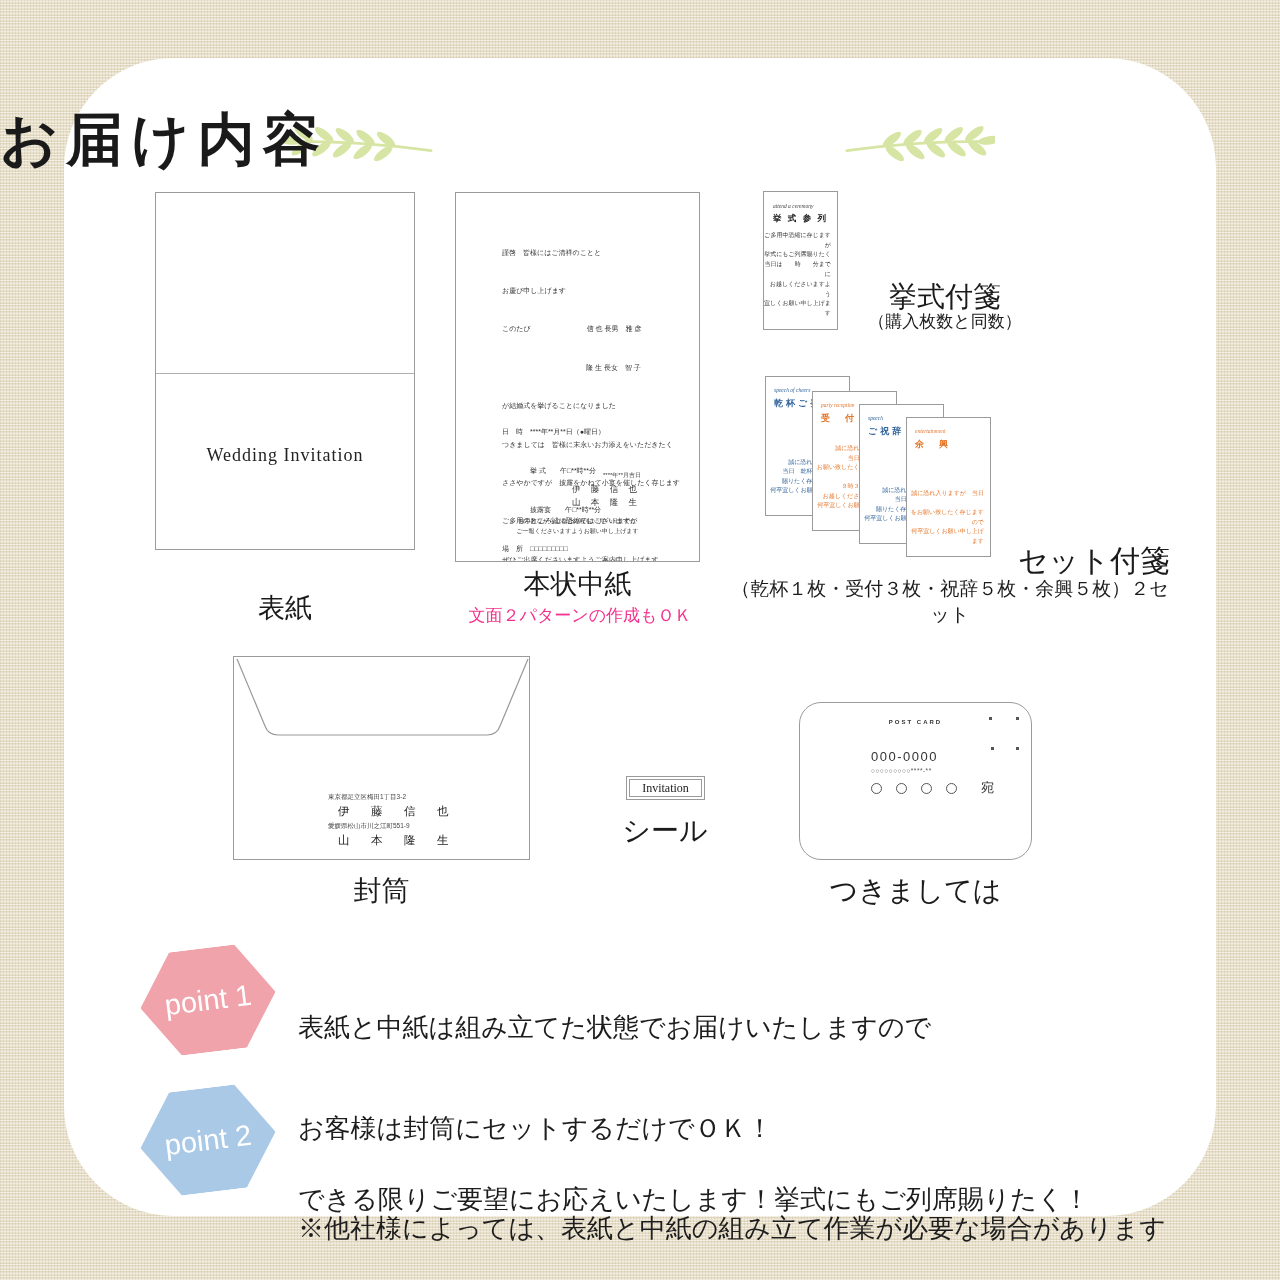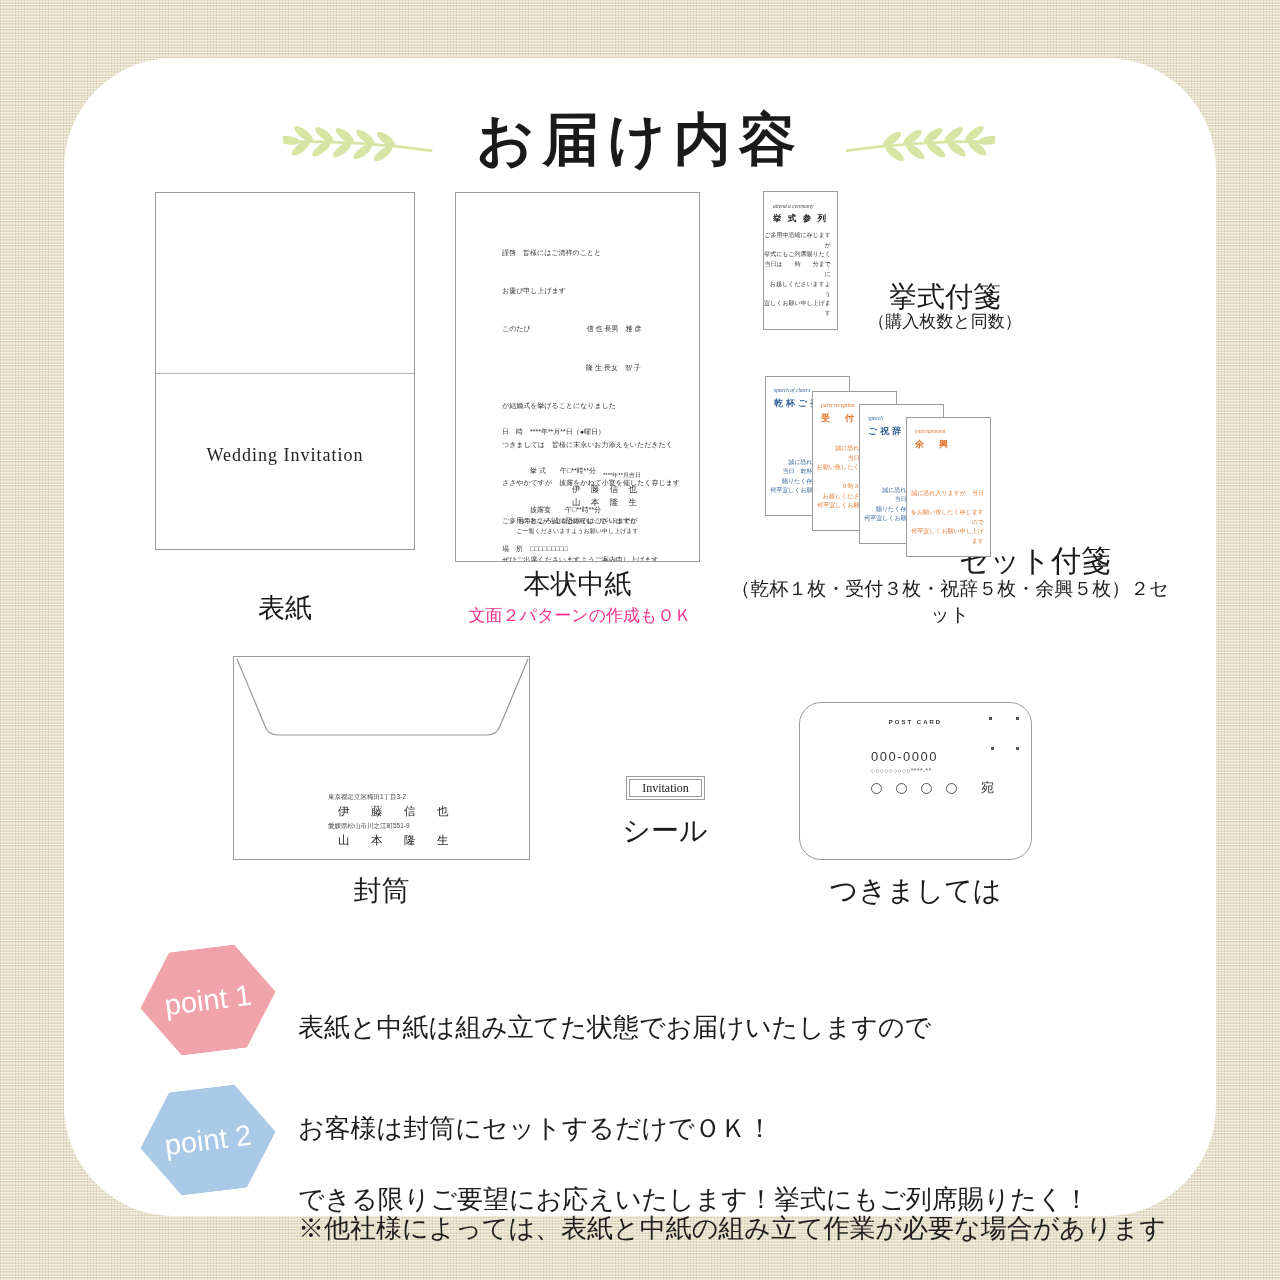--- a/index.html
+++ b/index.html
@@ -6,21 +6,21 @@
   .canvas{
     position:relative;width:1280px;height:1280px;overflow:hidden;
     font-family:"Liberation Sans",sans-serif;color:#222;
     background-color:#ece5d3;
     background-image:
       repeating-linear-gradient(0deg, rgba(255,255,255,.45) 0 1px, rgba(0,0,0,0) 1px 3px),
       repeating-linear-gradient(90deg, rgba(193,177,139,.30) 0 1px, rgba(0,0,0,0) 1px 3px),
       repeating-linear-gradient(0deg, rgba(193,177,139,.22) 0 1px, rgba(0,0,0,0) 1px 2px);
   }
   .panel{position:absolute;left:64px;top:58px;width:1152px;height:1158px;background:#fff;border-radius:110px;}
-  .title{position:absolute;left:0;right:0;top:102px;text-align:center;font-size:57px;font-weight:bold;letter-spacing:8px;color:#1a1a1a;}
+  .title{position:absolute;left:0;right:0;top:102px;text-align:left;font-size:57px;font-weight:bold;letter-spacing:8px;color:#1a1a1a;}
   .branch{position:absolute;top:112px;}
   .branch-left{left:283px;transform:scaleX(-1);}
   .branch-right{left:845px;}
 
   .card{position:absolute;background:#fff;border:1px solid #9b9b9b;box-sizing:border-box;overflow:hidden;}
   .lbl{position:absolute;text-align:center;font-weight:500;color:#1b1b1b;font-size:27px;}
 
   
   .cover{left:155px;top:192px;width:260px;height:358px;}
   .cover-div{position:absolute;left:0;right:0;top:180px;height:1px;background:#b0b0b0;}
@@ -211,21 +211,21 @@
   <div class="stag c2 blue">
     <div class="stag-script">speech</div>
     <div class="stag-head">ご祝辞</div>
     <div class="stag-lines">
       <div>誠に恐れ入りますが</div>
       <div>当日　ご祝辞を</div>
       <div>賜りたく存じますので</div>
       <div>何卒宜しくお願い申し上げます</div>
     </div>
   </div>
-  <div class="lbl" style="left:900px;width:270px;top:541px;font-size:30px;text-align:center;">セット付箋</div>
+  <div class="lbl" style="left:900px;width:270px;top:541px;font-size:30px;text-align:right;">セット付箋</div>
   <div class="lbl" style="left:730px;width:440px;top:576px;font-size:19px;font-weight:400;">（乾杯１枚・受付３枚・祝辞５枚・余興５枚）２セット</div>
 
   <div class="card env">
     <svg class="env-flap" width="297" height="204" viewBox="0 0 297 204">
       <path d="M3,2 L31,69 Q34,78 44,78 L253,78 Q263,78 266,69 L294,2" fill="none" stroke="#999" stroke-width="1.2"></path>
     </svg>
     <div class="env-text">
       <div class="env-addr">東京都足立区梅田1丁目3-2</div>
       <div class="env-name">伊　藤　信　也</div>
       <div class="env-addr">愛媛県松山市川之江町551-9</div>

